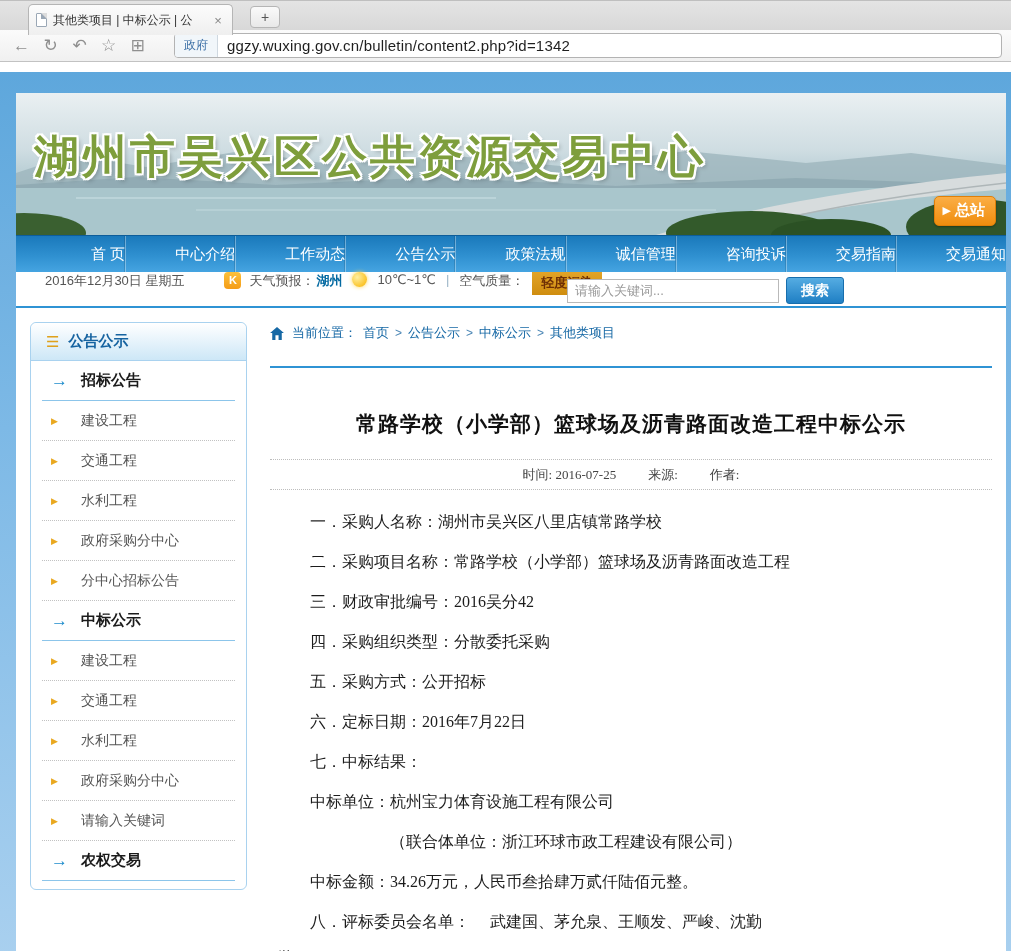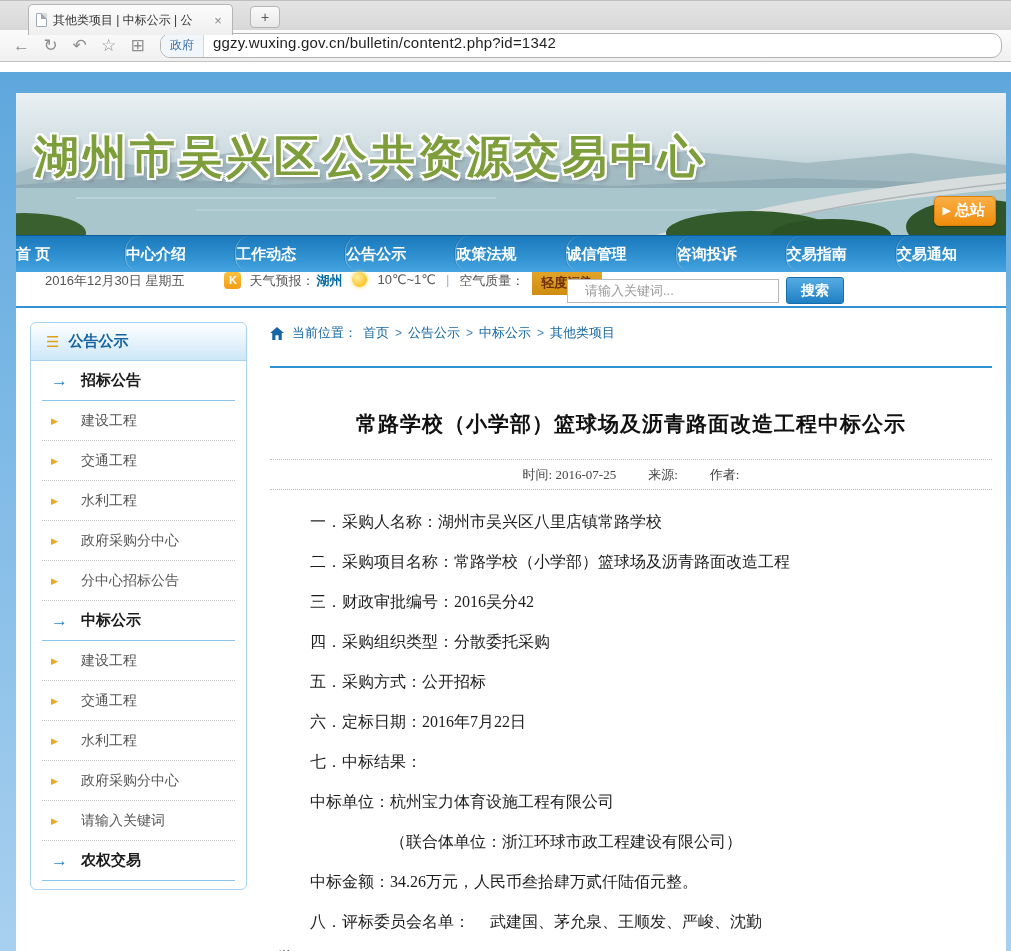--- a/index.html
+++ b/index.html
@@ -13,22 +13,22 @@
          border:1px solid #b5b5b5; border-bottom:none; border-radius:5px 5px 0 0; display:flex; align-items:center;
          gap:6px; padding:15px 7px; font-size:12px; color:#333; }
   .tab-title { flex:1; white-space:nowrap; overflow:hidden; }
   .tab-close { color:#888; font-size:13px; width:14px; text-align:center; cursor:default; }
   .page-ico { width:11px; height:14px; border:1px solid #9aa7b5; background:#fff; border-radius:1px; position:relative; flex:none; }
   .page-ico:after { content:""; position:absolute; right:-1px; top:-1px; border:3px solid #dcdcdc; border-left-color:#9aa7b5; border-bottom-color:#9aa7b5; }
   .newtab { position:absolute; left:250px; top:5px; width:30px; height:22px; background:linear-gradient(#fafafa,#e8e8e8);
             border:1px solid #b5b5b5; border-radius:4px; text-align:center; line-height:20px; font-size:14px; color:#555; }
   .toolbar { height:32px; background:linear-gradient(#fbfbfb,#f0f0f0); display:flex; align-items:center; padding:0 9px; gap:4px; border-bottom:1px solid #c2c2c2;}
   .nav-ico { color:#8f8f8f; font-size:17px; width:25px; text-align:center; line-height:24px; }
-  .addressbar { flex:1; height:25px; margin-left:6px; background:#fff; border:1px solid #b3b3b3; border-radius:10px;
-                display:flex; overflow:hidden; }
+  .addressbar { flex:1; height:25px; margin-left:20px; background:#fff; border:1px solid #b3b3b3; border-radius:4px;
+                display:flex; align-items:center; overflow:hidden; }
   .gov-badge { padding:0 9px; height:100%; display:flex; align-items:center; font-size:12px; color:#3a6ea5;
                background:#f1f6fa; border-right:1px solid #cfd8e0; }
   .url-text { padding:0 9px; font-size:15px; color:#1f1f1f; letter-spacing:.2px; }
 
   
   .page-bg { position:absolute; top:72px; left:0; width:1011px; height:889px;
              background:linear-gradient(180deg,#5ea7dc 0%,#7db9e6 40%,#a9d0ef 100%); overflow:hidden; }
   .container { position:relative; margin-left:16px; width:990px; padding-top:21px; }
 
   
@@ -40,41 +40,41 @@
                   text-shadow:-2px -2px 0 #fff, 2px -2px 0 #fff, -2px 2px 0 #fff, 2px 2px 0 #fff,
                               0 -2px 0 #fff, 0 2px 0 #fff, -2px 0 0 #fff, 2px 0 0 #fff, 3px 3px 4px rgba(0,0,0,.25); }
   .station-btn { position:absolute; right:10px; bottom:9px; background:linear-gradient(#fbae45,#f08d0e);
                  border:1px solid #e07f08; border-radius:5px; color:#fff; font-size:15px; font-weight:bold;
                  padding:4px 10px 5px 8px; display:flex; align-items:center; gap:4px; box-shadow:0 1px 2px rgba(0,0,0,.3); }
   .station-btn .arr { font-size:11px; }
 
   
   .mainnav { display:flex; width:990px; height:37px; background:linear-gradient(#1a79bb 0%,#2f90d0 55%,#45a4e1 100%);
              border-top:1px solid #0d5d9a; }
-  .mainnav .item { flex:1; text-align:left; line-height:36px; color:#fff; font-size:15px; font-weight:bold;
-                   border-left:1px solid rgba(255,255,255,.35); box-shadow:-1px 0 0 rgba(0,0,0,.12); cursor:pointer;border-radius:15px; }
+  .mainnav .item { flex:1; text-align:right; line-height:36px; color:#fff; font-size:15px; font-weight:normal;
+                   border-left:1px solid rgba(255,255,255,.35); box-shadow:-1px 0 0 rgba(0,0,0,.12); cursor:pointer; }
   .mainnav .item:first-child { border-left:none; box-shadow:none; }
 
   
   .infobar { position:relative; width:990px; height:36px; background:#fff; border-bottom:2px solid #2f93d4;
              display:flex; align-items:flex-start; font-size:13px; color:#555; }
   .infobar .date { margin-left:29px; color:#555; }
   .w-ico { margin-left:40px; width:17px; height:17px; background:linear-gradient(#fbc13c,#f59c16); border-radius:4px;
            color:#fff; font-size:11px; font-weight:bold; text-align:center; line-height:17px; }
   .w-label { margin-left:8px; }
   .city { font-weight:bold; color:#0369a1; margin-left:2px; }
   .sun { width:15px; height:15px; border-radius:50%; margin-left:10px;
          background:radial-gradient(circle at 35% 35%, #ffefa0, #fbc42a 70%, #f0ad10); box-shadow:0 0 4px #ffd659; }
   .temp { margin-left:10px; }
   .pipe { margin-left:10px; color:#9ab4c6; }
   .air-label { margin-left:10px; }
   .air-badge { margin-left:8px; background:linear-gradient(#e2a428,#cf8d0f); color:#6e2f05; font-weight:bold;
                font-size:13px; padding:2px 9px 3px; }
   .search-group { position:absolute; left:551px; top:5px; display:flex; align-items:center; }
-  .search-input { width:212px; height:24px; border:1px solid #b9b9b9; padding:0 17px; font-size:13px; color:#444;
+  .search-input { width:212px; height:24px; border:1px solid #b9b9b9; padding:0 7px; font-size:13px; color:#444;
                   font-family:"Liberation Sans",sans-serif; }
   .search-input::placeholder { color:#9a9a9a; }
   .search-btn { margin-left:7px; width:58px; height:27px; background:linear-gradient(#55ace2,#1f7fc4);
                 border:1px solid #176ead; border-radius:3px; color:#fff; font-size:14px; font-weight:bold; }
 
   
   .main { position:relative; width:990px; height:653px; background:#fff; }
 
   .sidebar { position:absolute; left:14px; top:14px; width:217px; background:#fff;
              border:1px solid #a9d2ef; border-radius:6px; padding-bottom:8px; }

